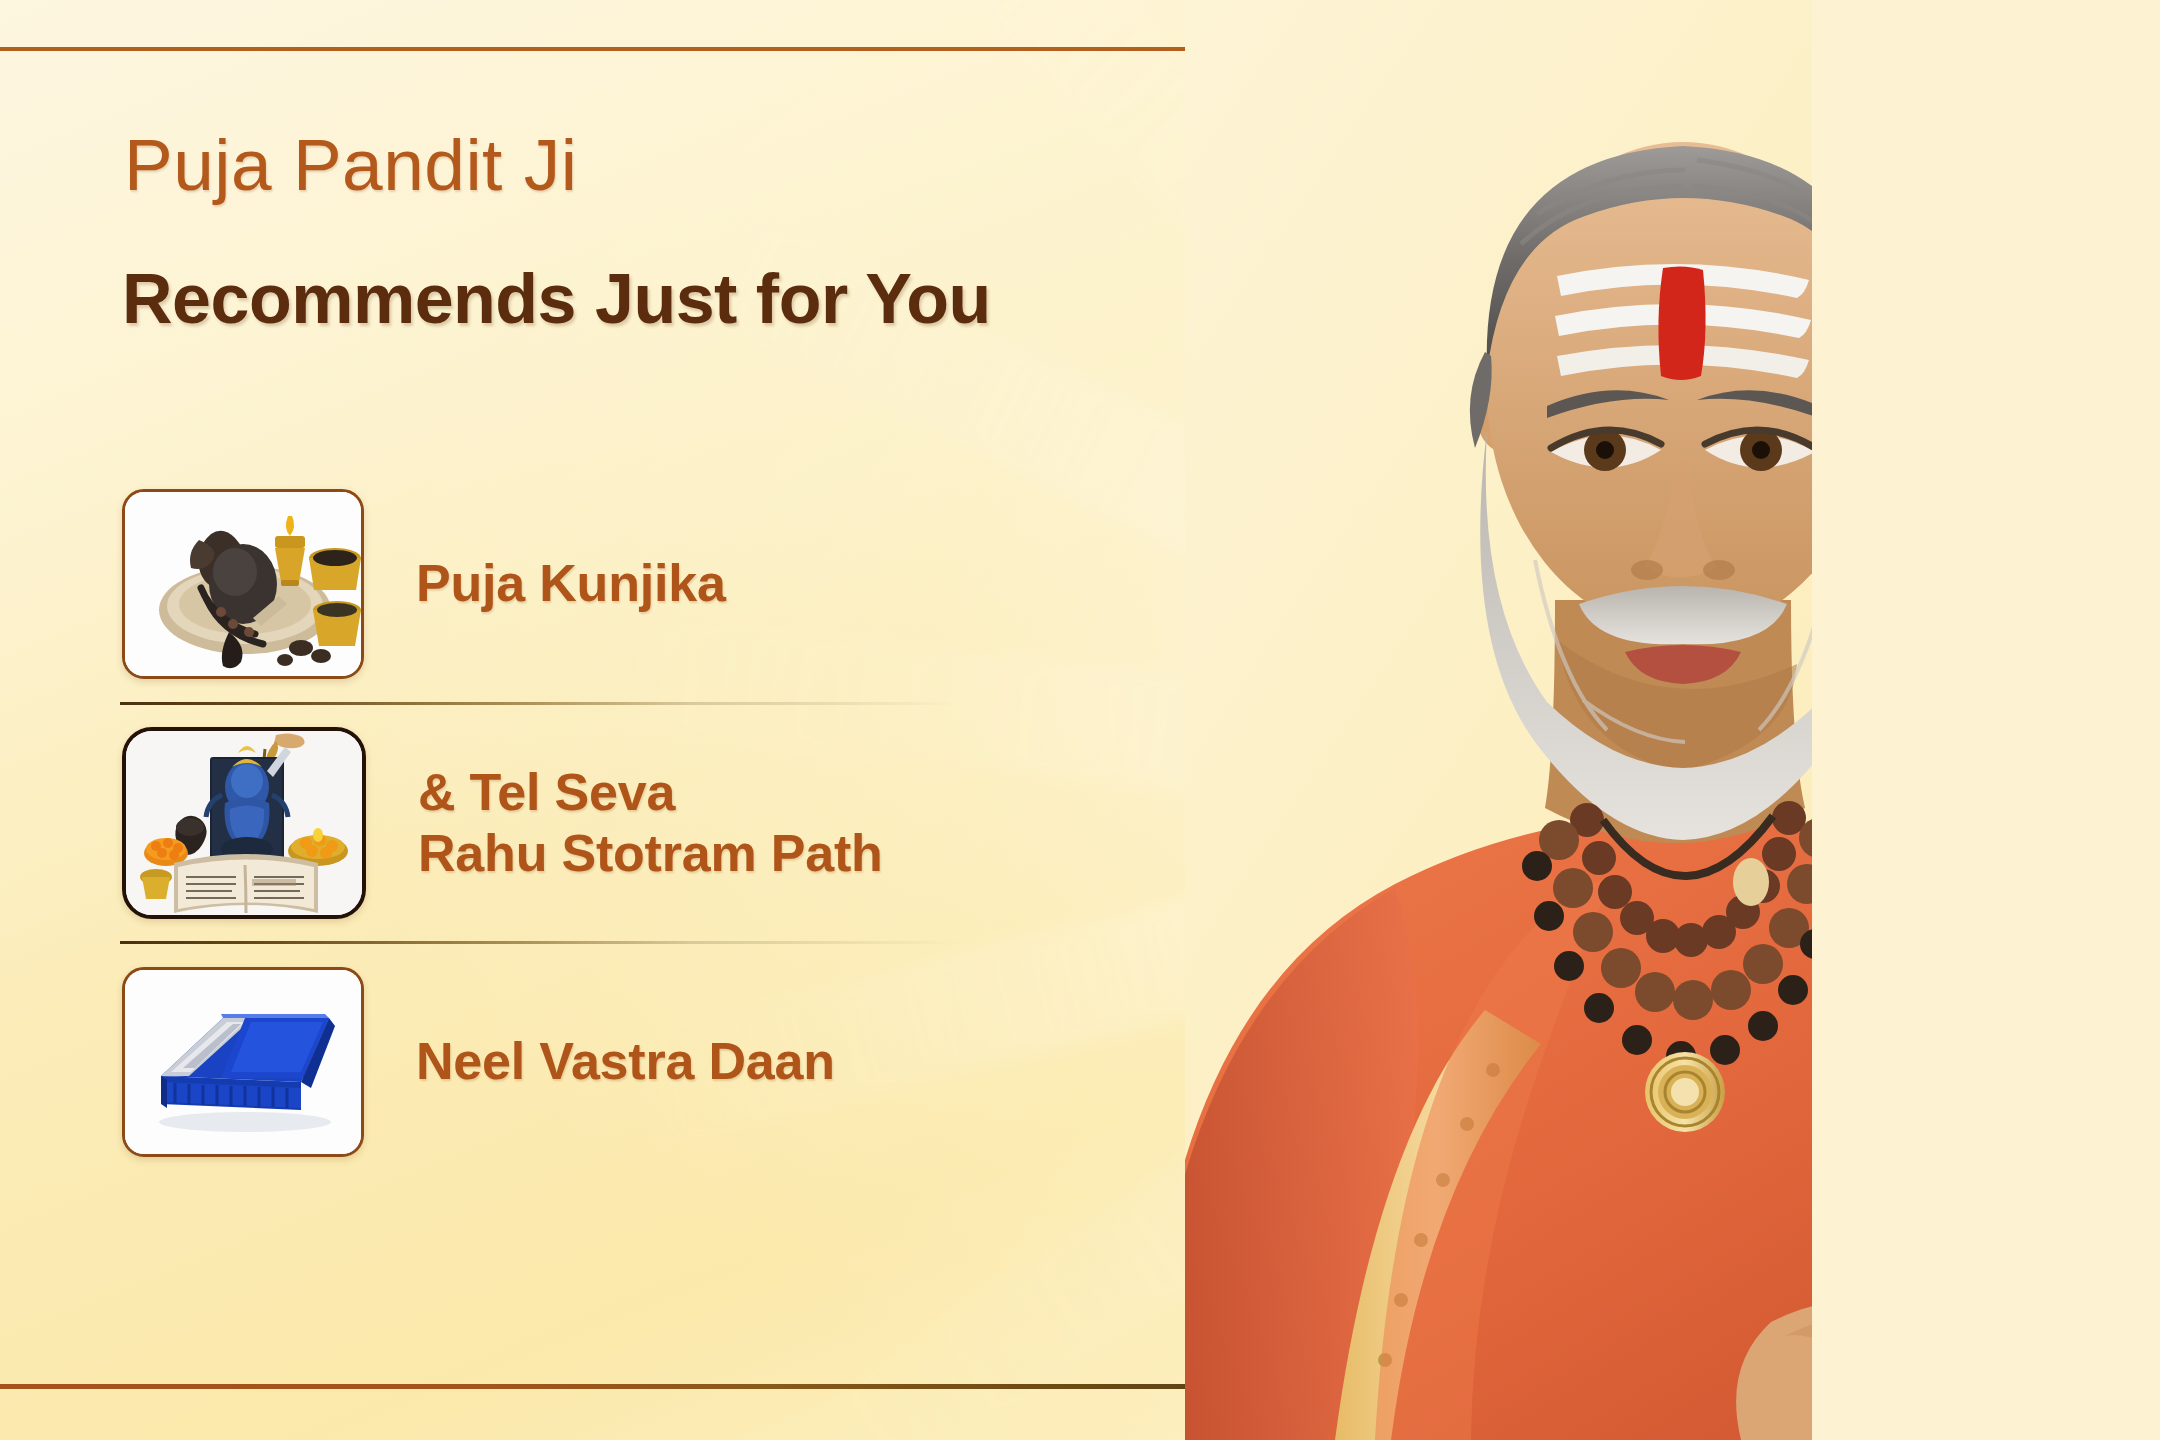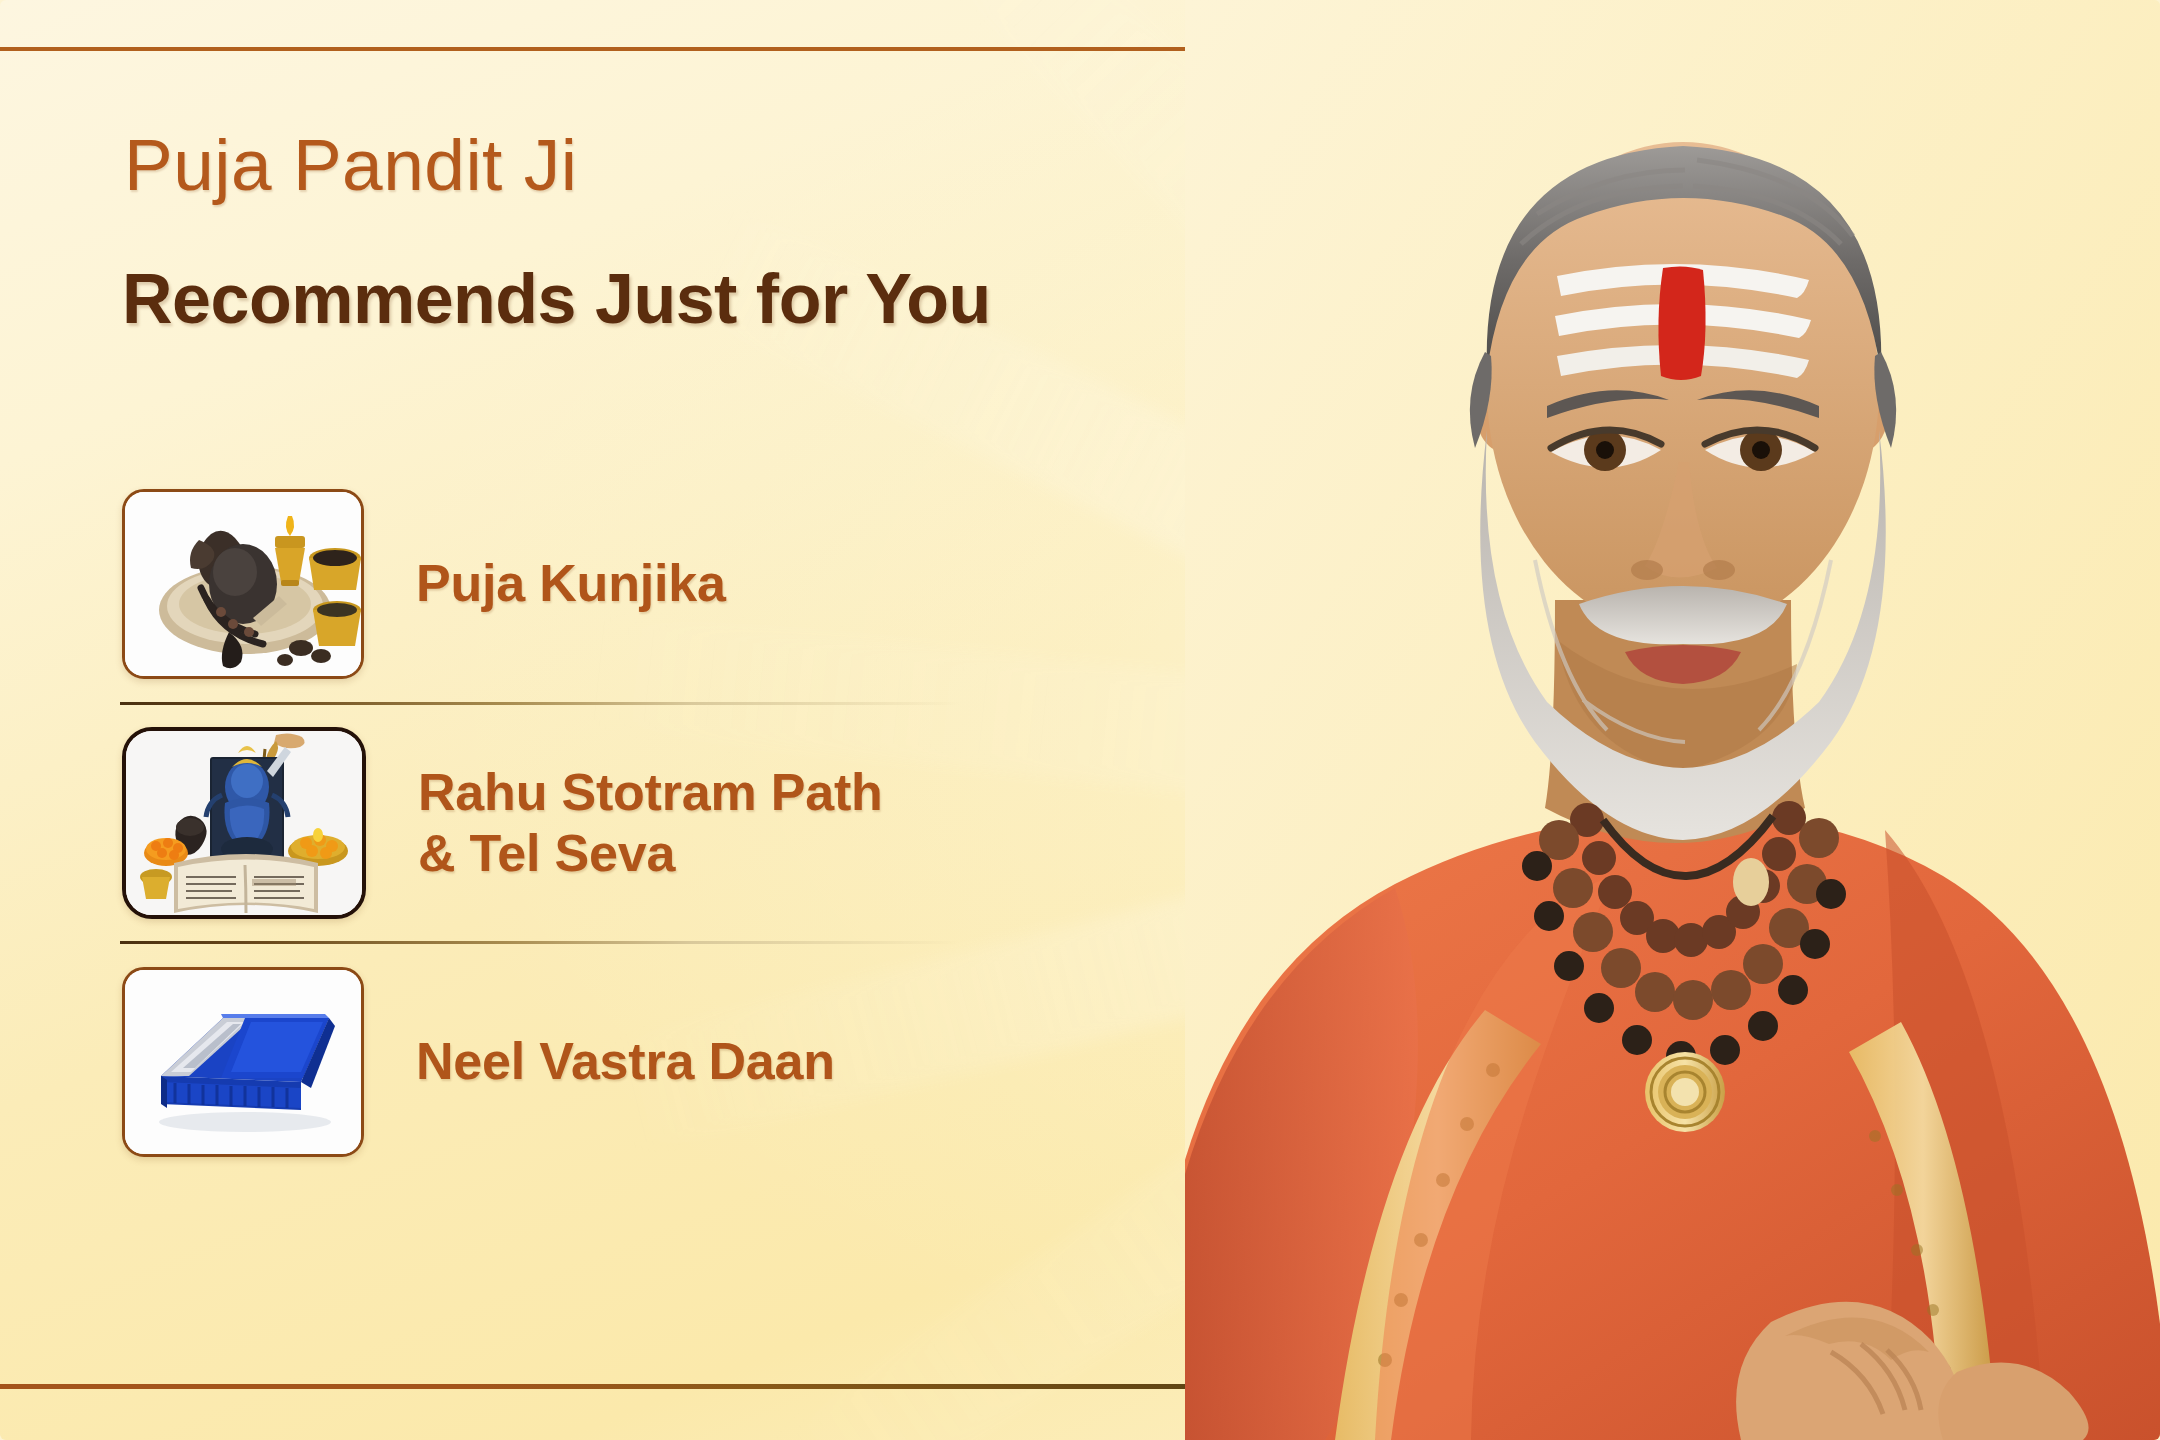--- a/index.html
+++ b/index.html
@@ -1,25 +1,24 @@
 <!DOCTYPE html>
 <html><head>
 <meta charset="utf-8">
 <style>
   html,body{margin:0;padding:0;}
   body{
     width:2160px;height:1440px;overflow:hidden;
     font-family:"Liberation Sans","DejaVu Sans",sans-serif;
     background:#fdf3d2;
   }
-  .stage{position:relative;width:2160px;height:1440px;overflow:hidden;
+  .stage{position:relative;width:1812px;height:1440px;overflow:hidden;
     background:
       radial-gradient(120% 95% at 92% 46%, rgba(255,255,255,.55) 0%, rgba(255,250,225,.25) 34%, rgba(255,247,205,0) 62%),
       linear-gradient(158deg,#fdf6e0 0%,#fdf4d4 20%,#fbecb8 48%,#fbe9ab 72%,#fdf2cb 100%);
-    border-radius: 6px;
   }
 
   
   .rays{position:absolute;left:620px;top:-460px;width:2400px;height:2400px;
         pointer-events:none;opacity:.55;}
   .rays span{position:absolute;left:50%;top:50%;width:1250px;height:118px;
         transform-origin:0 50%;
         background:linear-gradient(90deg,rgba(255,255,255,0) 0%,rgba(255,255,255,.62) 22%,rgba(255,255,255,.22) 72%,rgba(255,255,255,0) 100%);
         filter:blur(8px);}
 
@@ -194,22 +193,22 @@
             <path d="M52 136 q68 -15 136 0 l0 42 q-68 -13 -136 0z" fill="#f2ead6"></path>
             <path d="M119 134 q1 24 1 48" stroke="#c3b49a" stroke-width="3" fill="none"></path>
             <g stroke="#4a3f33" stroke-width="2" opacity=".75">
               <path d="M60 146h50M60 153h50M60 160h46M60 167h50"></path>
               <path d="M128 146h50M128 153h50M128 160h46M128 167h50"></path>
             </g>
             <rect x="126" y="148" width="44" height="7" fill="#9d8a6d" opacity=".45"></rect>
           </svg>
         </div>
         <div class="label">
+          <div>&amp; Tel Seva</div>
           <div>Rahu Stotram Path</div>
-          <div>&amp; Tel Seva</div>
         </div>
       </div>
 
       <div class="divider"></div>
 
       <div class="row">
         <div class="thumb">
           <svg viewBox="0 0 236 184" preserveAspectRatio="xMidYMid slice">
             <rect width="236" height="184" fill="#fdfdfd"></rect>
             <ellipse cx="120" cy="152" rx="86" ry="10" fill="#d9dde4" opacity=".6"></ellipse>

